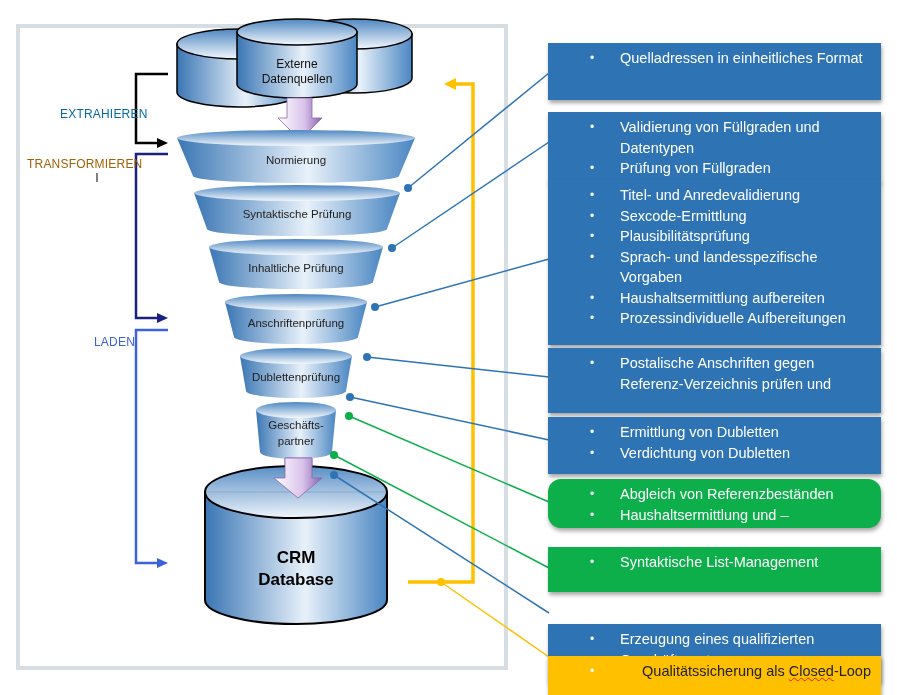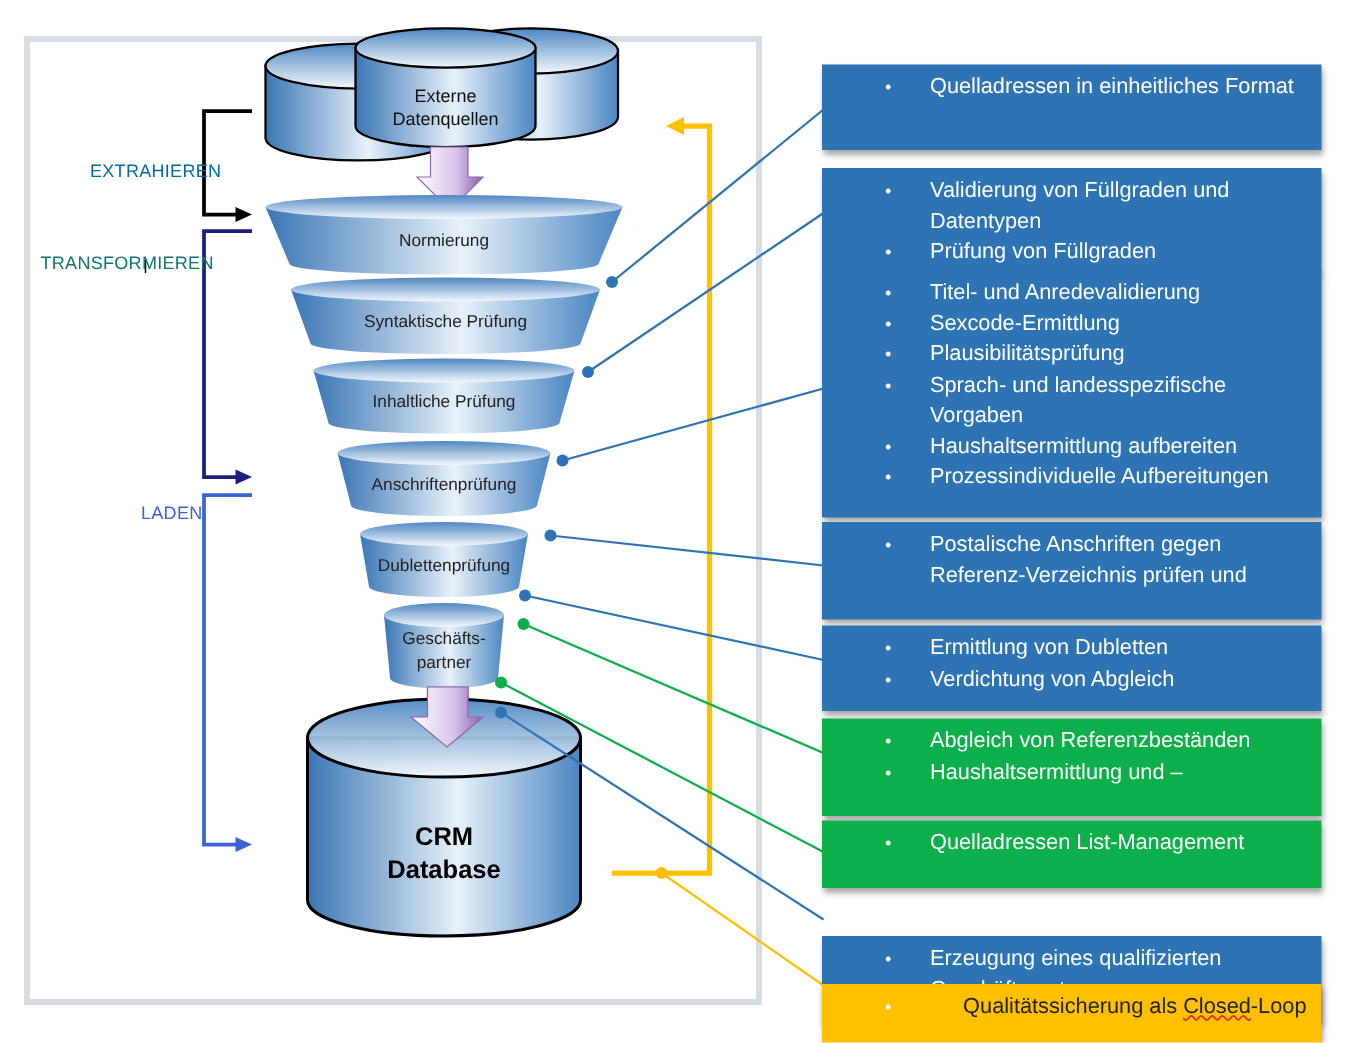--- a/index.html
+++ b/index.html
@@ -2,21 +2,21 @@
 <html><head>
 <meta charset="utf-8">
 <style>
   html, body { margin: 0; padding: 0; background: #ffffff; }
   body { width: 897px; height: 695px; position: relative; overflow: hidden; font-family: "Liberation Sans", sans-serif; }
   #canvas { position: absolute; left: 0; top: 0; width: 897px; height: 695px; }
   .frame { position: absolute; left: 16px; top: 24px; width: 492px; height: 646px; border: 4px solid #d6dde3; box-sizing: border-box; background: #fff; }
   svg text { font-family: "Liberation Sans", sans-serif; }
   .phase-label { position: absolute; font-family: "Liberation Sans Narrow", "Liberation Sans", sans-serif; font-size: 12px; letter-spacing: 0.2px; }
   .phase-extract { left: 60px; top: 73px; color: #0369a1; margin-top: 34px; }
-  .phase-transform { left: 27px; top: 168px; color: #0f766e; }
+  .phase-transform { left: 27px; top: 157px; color: #a16207; }
   .phase-load { left: 94px; top: 335px; color: #3b63d8; }
   .box { position: absolute; left: 548px; width: 333px; box-sizing: border-box; padding: 5px 10px 4px 42px; color: #ffffff; font-size: 14.5px; line-height: 20.5px; box-shadow: 1px 3px 4px rgba(0,0,0,0.35); overflow: hidden; }
   .box ul { margin: 0; padding: 0; list-style: none; }
   .box li { position: relative; padding-left: 30px; }
   .box li::before { content: "•"; position: absolute; left: 0; top: 0; font-size: 12px; }
   .blue { background: #2e74b5; }
   .green { background: #0caf4a; }
   .yellow { background: #ffc000; color: #222; }
   .yellow li::before { color: #fff; }
   .squiggle { text-decoration: underline wavy #d22; text-decoration-thickness: 1px; }
@@ -179,32 +179,32 @@
       </ul>
     </div>
     <div class="box blue" style="top: 348px; height: 65px;">
       <ul>
         <li>Postalische Anschriften gegen Referenz-Verzeichnis prüfen und</li>
       </ul>
     </div>
     <div class="box blue" style="top: 417px; height: 57px;">
       <ul>
         <li>Ermittlung von Dubletten</li>
-        <li>Verdichtung von Abgleich</li>
-      </ul>
-    </div>
-    <div class="box green" style="top: 479px; height: 65px;">
+        <li>Verdichtung von Dubletten</li>
+      </ul>
+    </div>
+    <div class="box green" style="top: 479px; height: 49px; border-radius: 13px;">
       <ul>
         <li>Abgleich von Referenzbeständen</li>
         <li>Haushaltsermittlung und –</li>
       </ul>
     </div>
     <div class="box green" style="top: 547px; height: 45px;">
       <ul>
-        <li>Quelladressen List-Management</li>
+        <li>Syntaktische List-Management</li>
       </ul>
     </div>
     <div class="box blue" style="top: 624px; height: 58px;">
       <ul>
         <li>Erzeugung eines qualifizierten Geschäftspartners</li>
       </ul>
     </div>
     <div class="box yellow" style="top: 656px; height: 48px; text-align: right;">
       <ul>
         <li>Qualitätssicherung als <span class="squiggle">Closed</span>-Loop</li>

